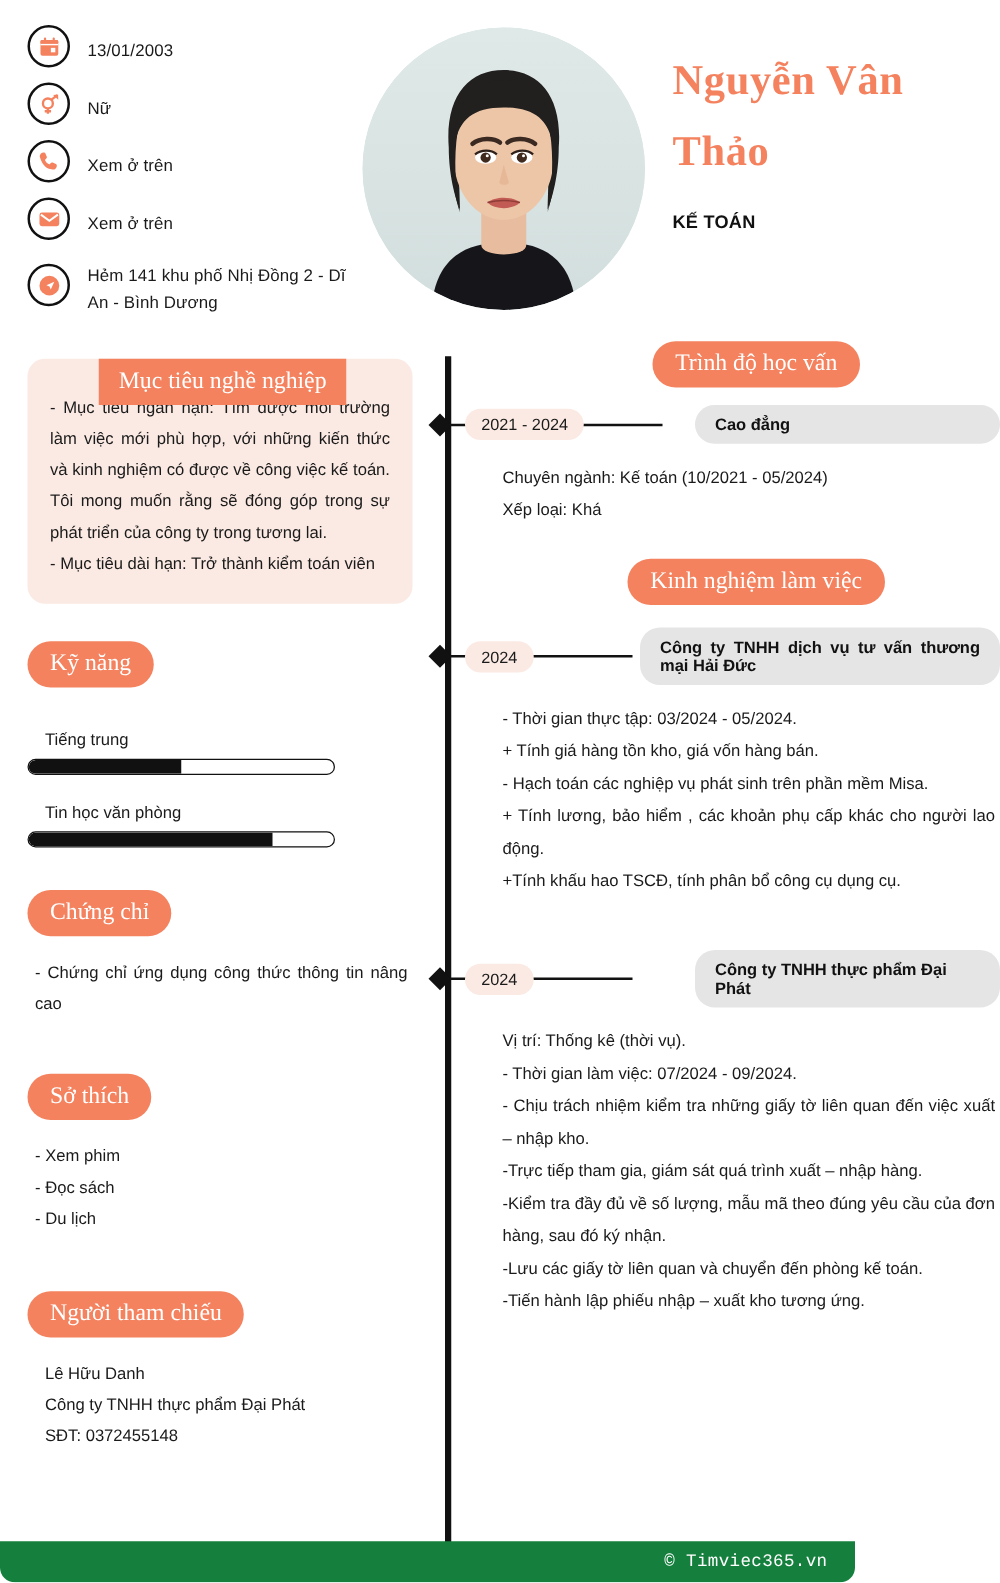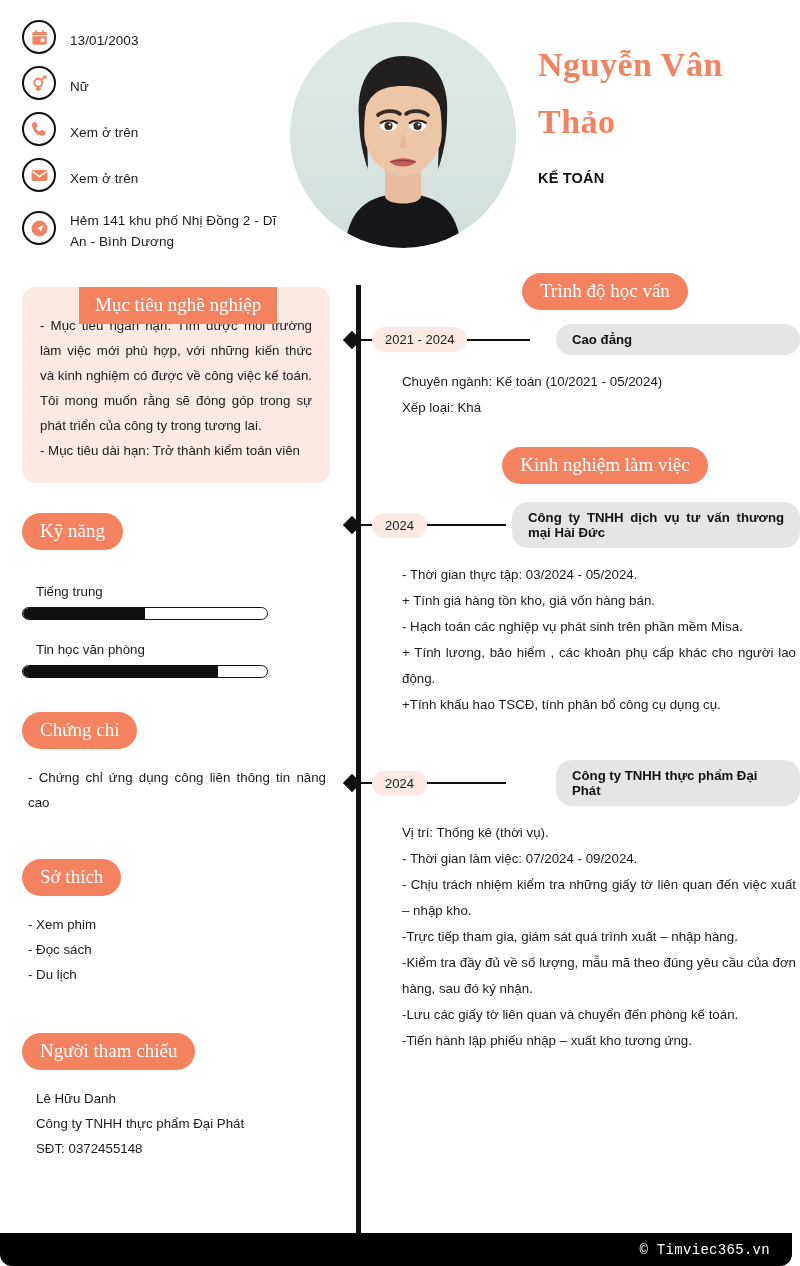--- a/index.html
+++ b/index.html
@@ -168,22 +168,22 @@
   .tp-mid  { width:244px; }
   .tp-edu  { width:244px; }
 
   .entry-body { margin-top:14px; padding-left:22px; padding-right:4px; }
   .entry-line { font-size:13.3px; line-height:26px; color:#1a1a1a; }
   .entry-line.jst { text-align:justify; }
 
   
   .footer {
     position:absolute; left:0; bottom:0;
-    width:792px; height:33px;
-    background:#000000;
+    width:684px; height:33px;
+    background:#15803d;
     border-radius:0 0 12px 12px;
     display:flex; align-items:center; justify-content:flex-end;
   }
   .footer-text {
     font-family:"Liberation Mono", monospace;
     font-size:14px; color:#ffffff;
     margin-right:22px; letter-spacing:.3px;
   }
 </style>
 </head>
@@ -335,21 +335,21 @@
           <div class="skill-name">Tin học văn phòng</div>
           <div class="skill-bar">
             <div class="skill-fill" id="skillfill1" style="width: 80%;"></div>
           </div>
         </div>
       </div>
 
       <div class="sec" style="margin-top:34px">
         <span class="pill">Chứng chỉ</span>
         <div class="list-block">
-          <div class="body-line just">- Chứng chỉ ứng dụng công liên thông tin nâng cao</div>
+          <div class="body-line just">- Chứng chỉ ứng dụng công thức thông tin nâng cao</div>
         </div>
       </div>
 
       <div class="sec" style="margin-top:44px">
         <span class="pill">Sở thích</span>
         <div class="list-block">
           <div class="body-line">- Xem phim</div>
           <div class="body-line">- Đọc sách</div>
           <div class="body-line">- Du lịch</div>
         </div>

